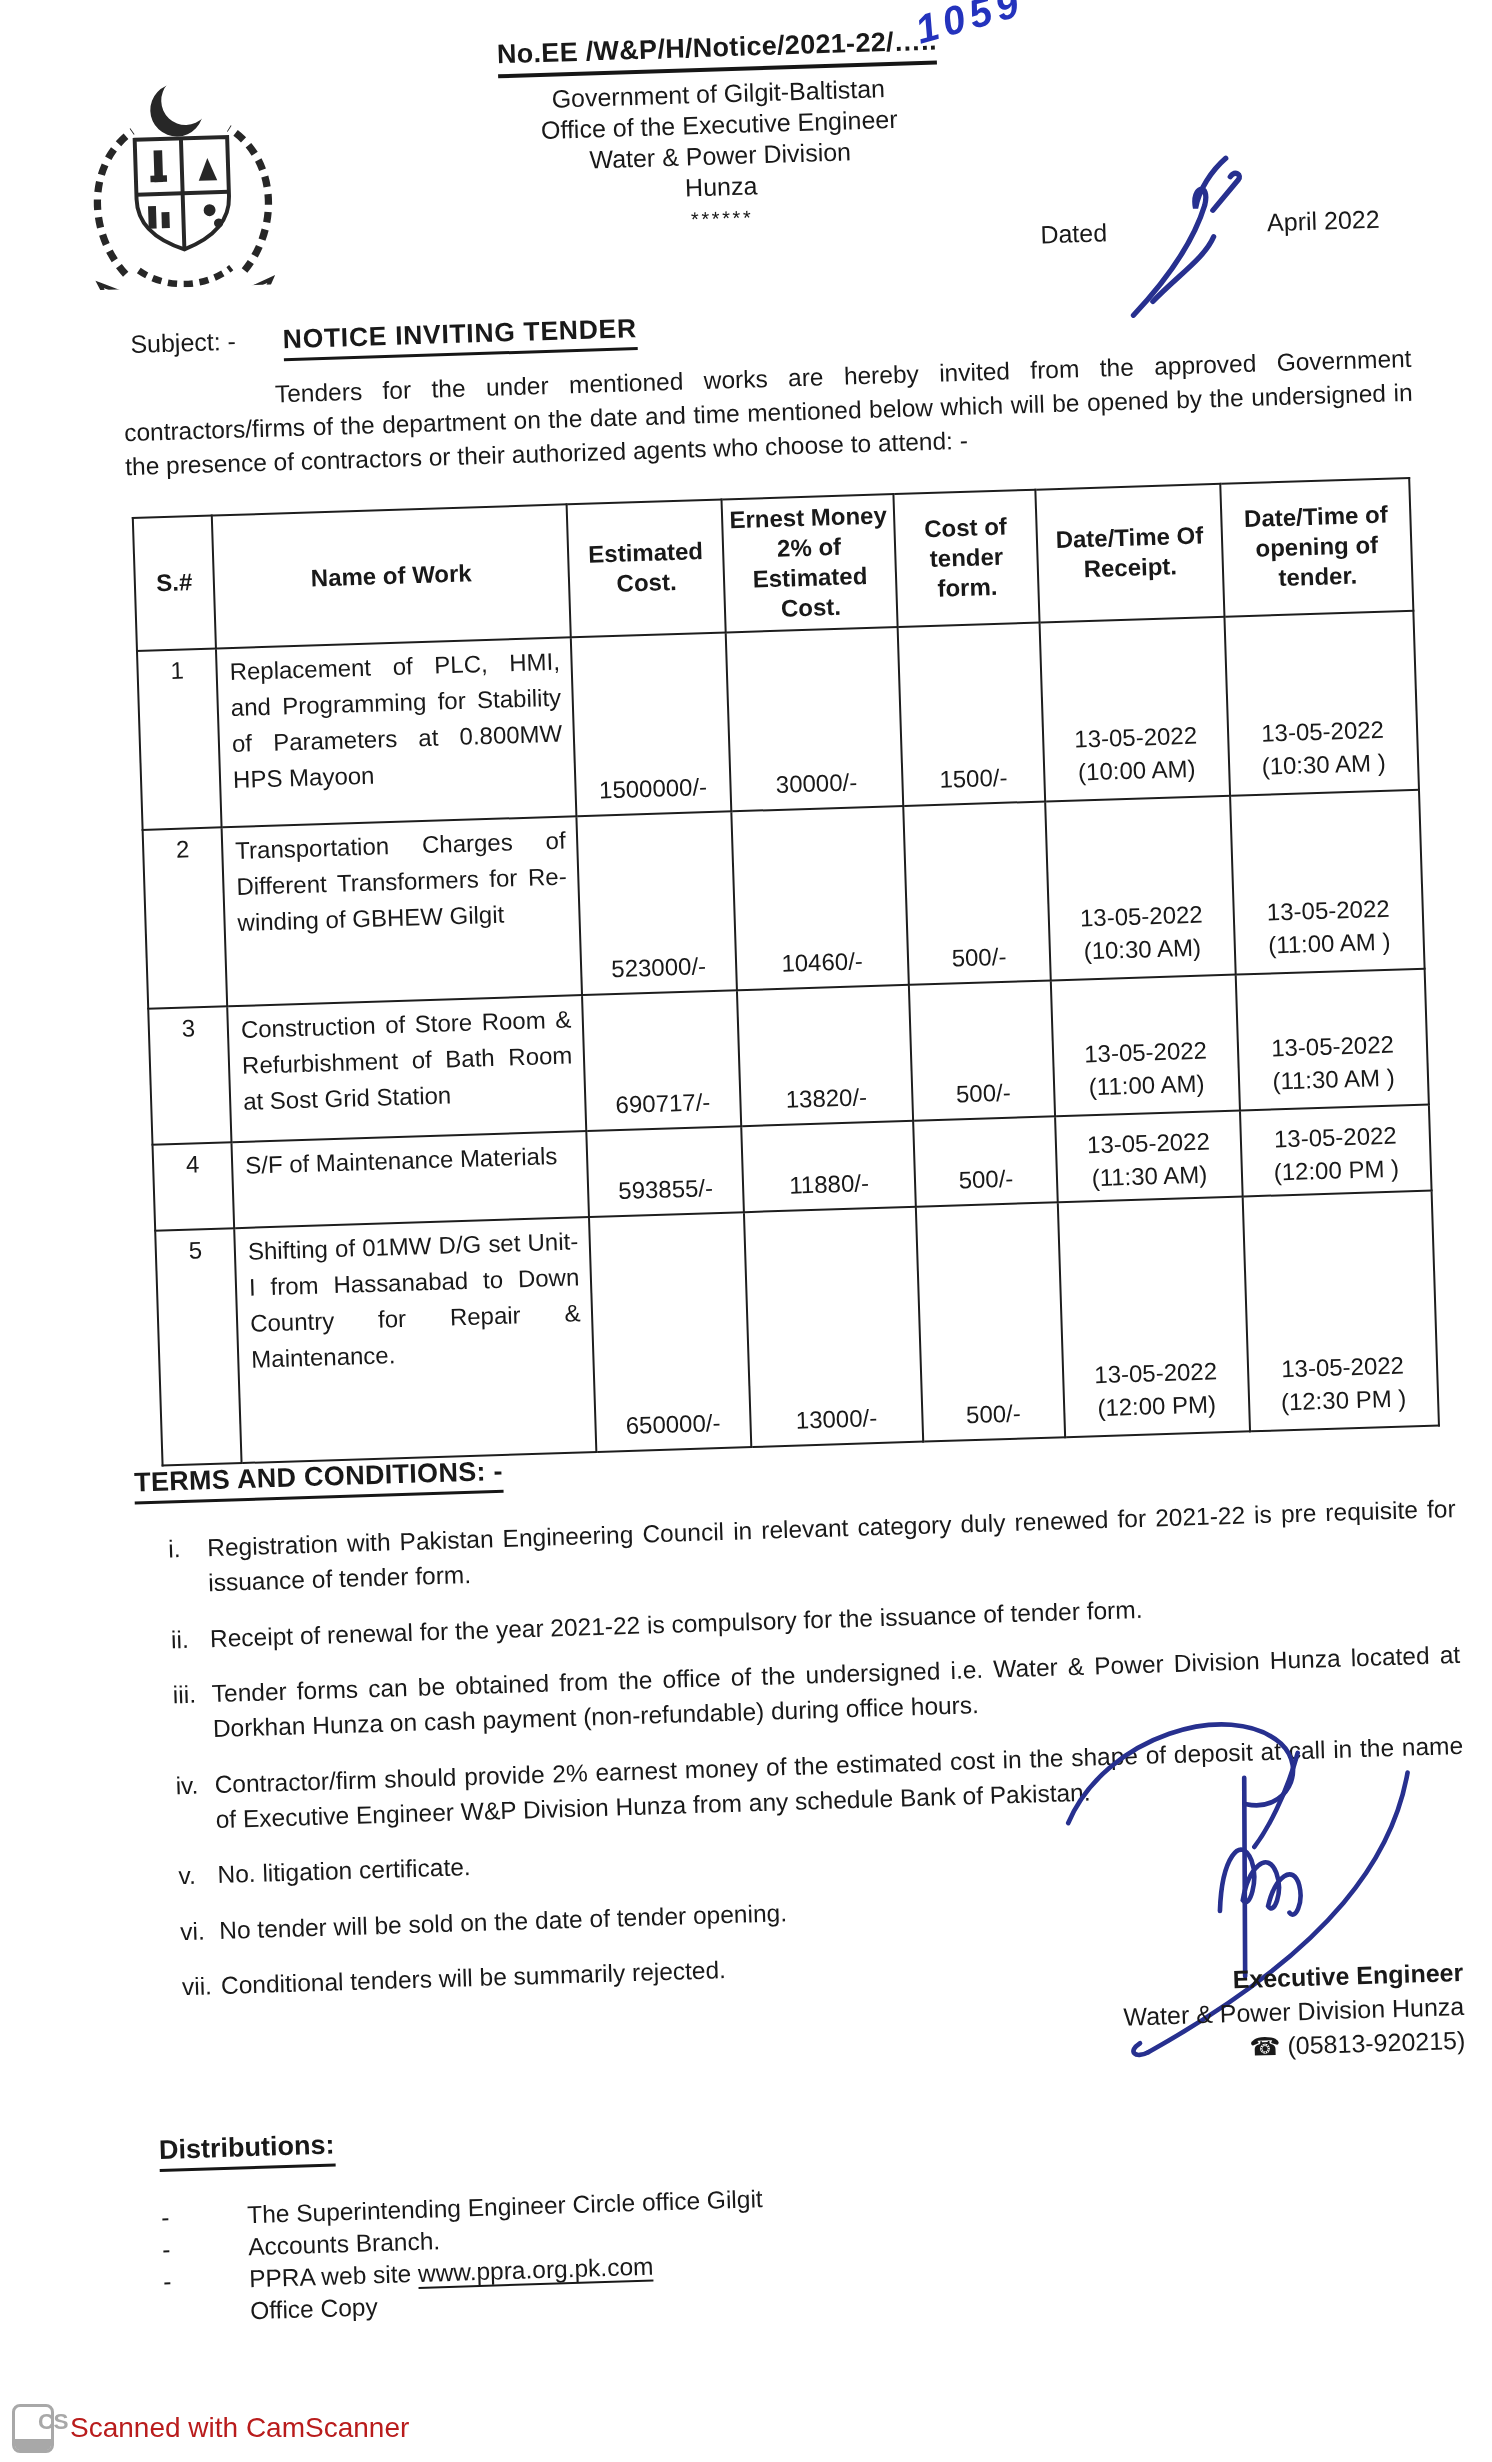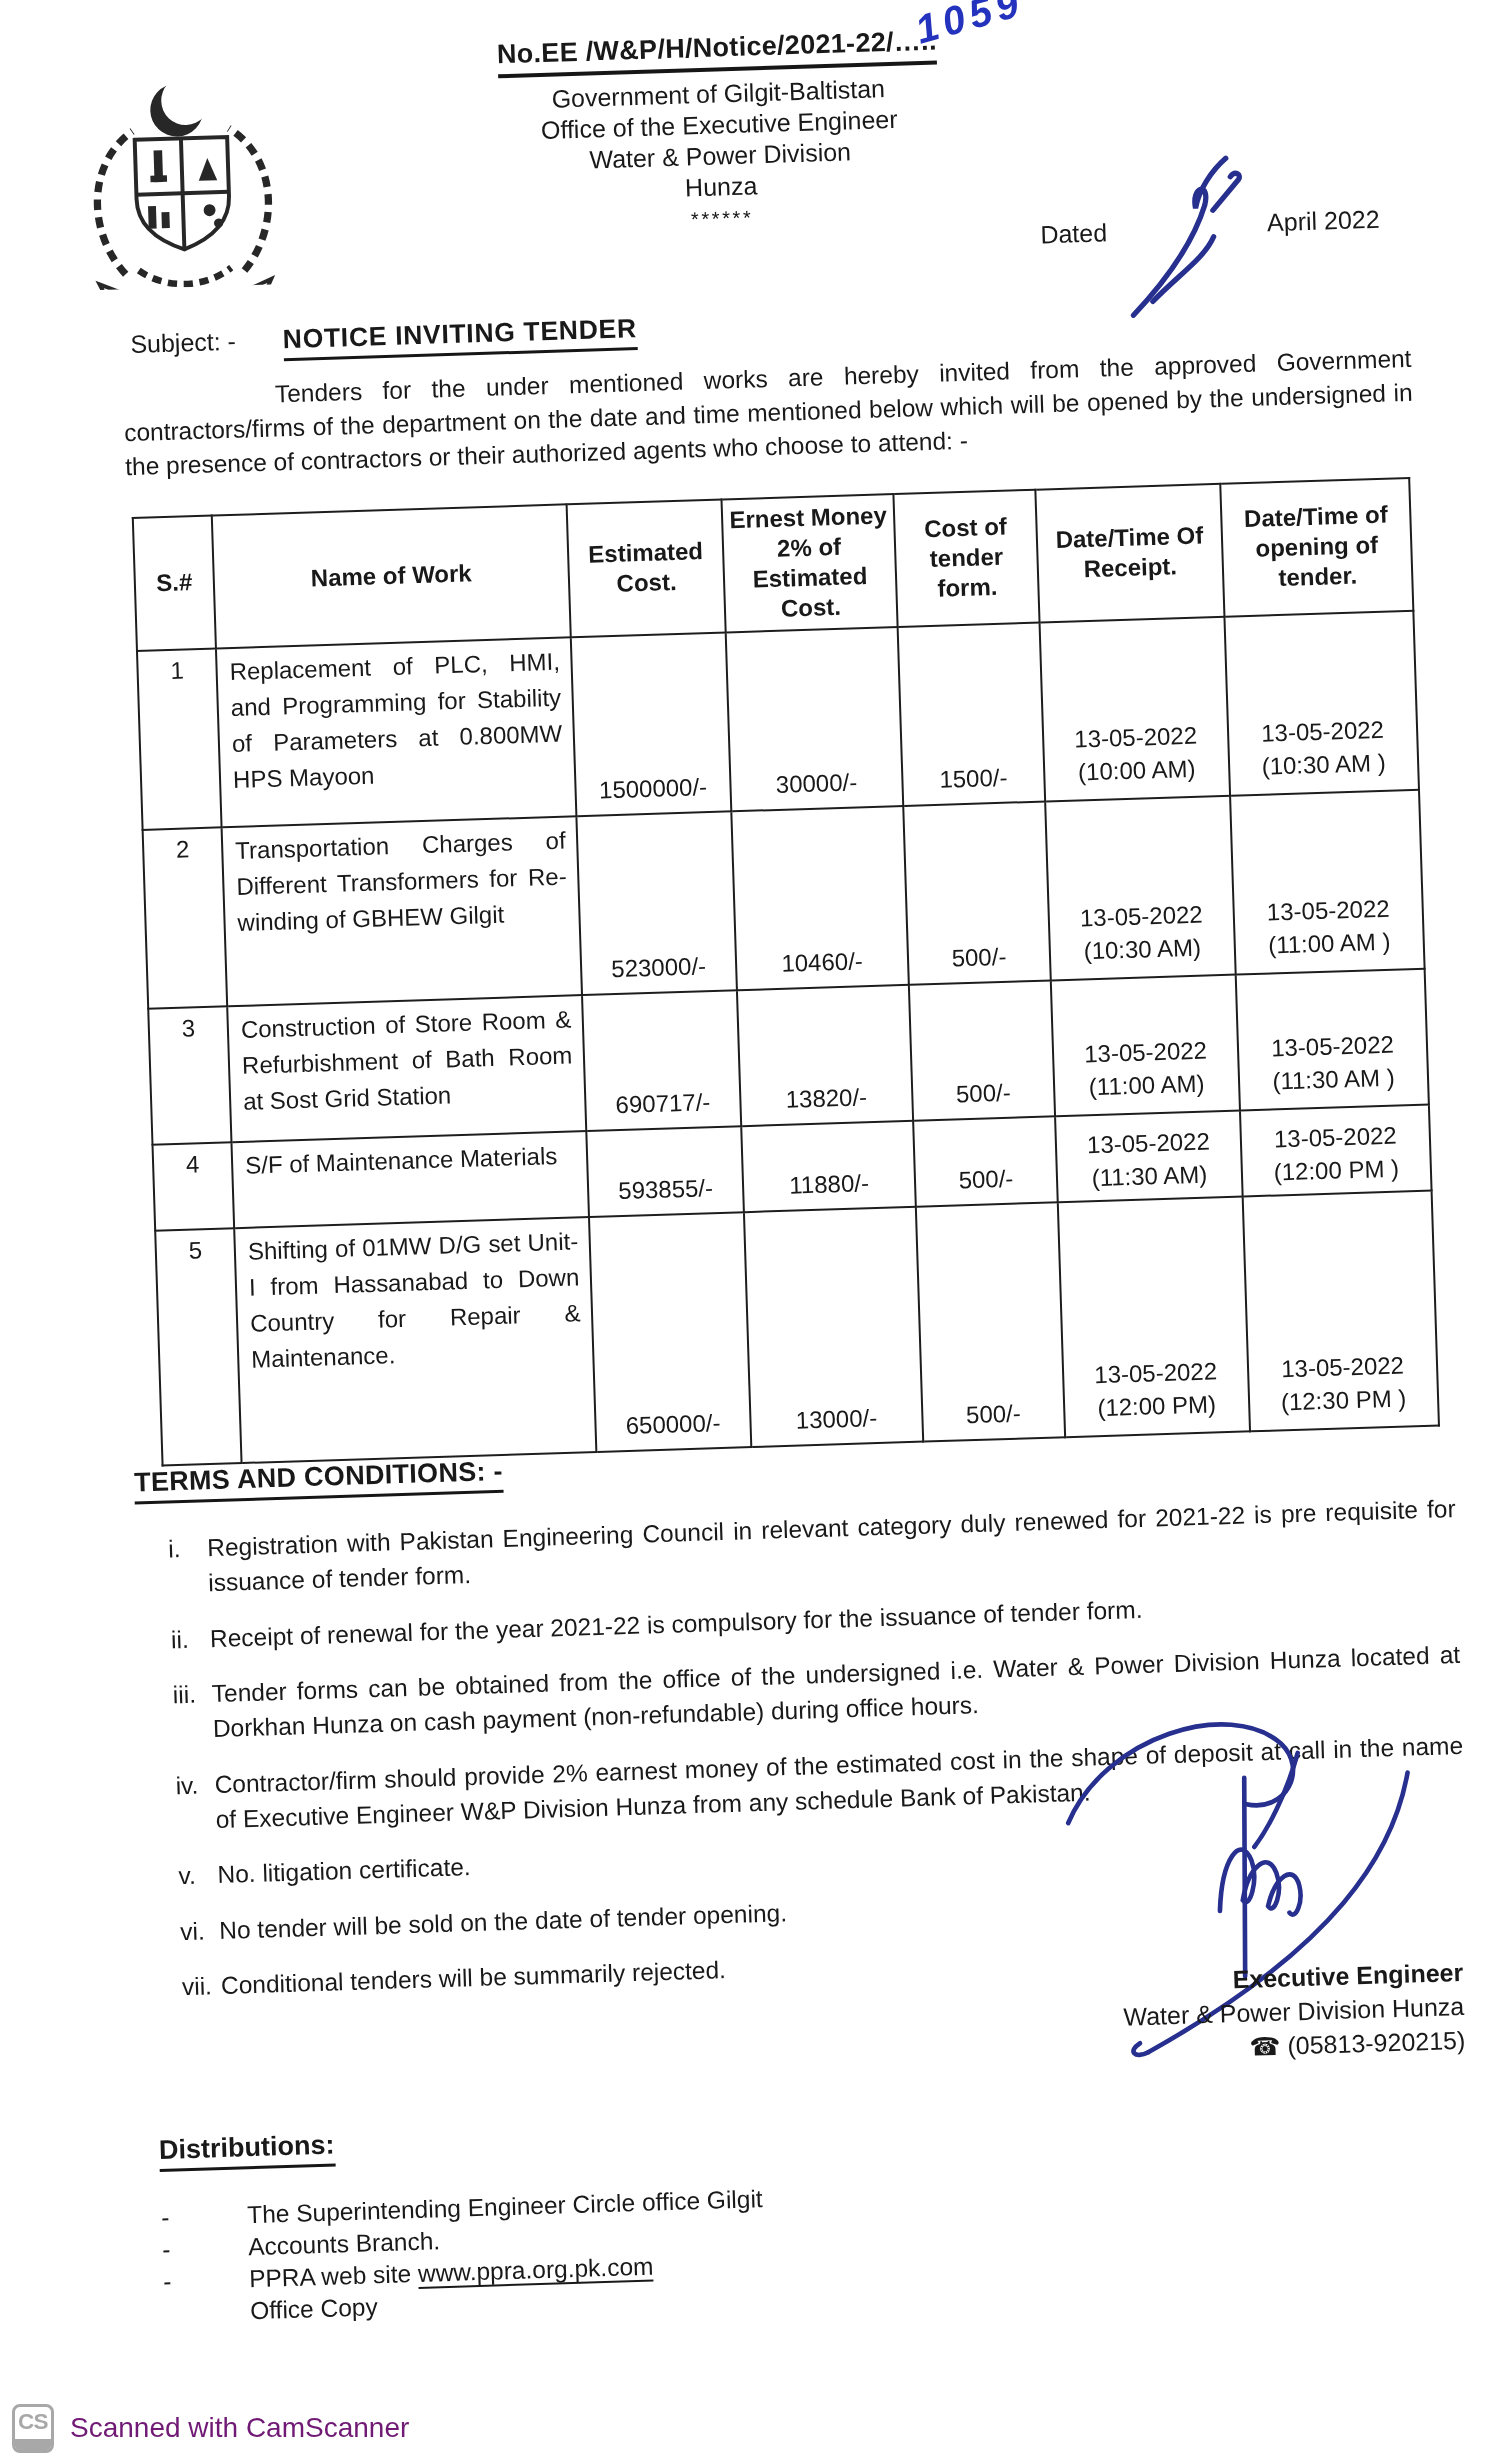--- a/index.html
+++ b/index.html
@@ -57,24 +57,24 @@
   .dist-heading{display:inline-block;font-size:27px;font-weight:bold;
     border-bottom:3.3px solid #161616;padding-bottom:3.3px;margin-bottom:30px;}
   .dist-item{display:flex;font-size:24.5px;line-height:32px;}
   .dist-dash{width:86px;flex:none;}
   .dist-link{text-decoration:none;color:#191919;border-bottom:2px solid #191919;}
   
   .footer{position:absolute;left:12px;bottom:9.3px;display:flex;align-items:center;}
   .cs-badge{width:42px;height:49px;border:3.3px solid #a8a8a8;border-radius:8px;position:relative;
     box-sizing:border-box;background:#fff;}
   .cs-badge .cs-txt{position:absolute;top:2.6px;left:0;width:100%;text-align:center;
-    font-size:22.5px;font-weight:bold;color:#a8a8a8;letter-spacing:-0.7px;}
+    font-size:22.5px;font-weight:bold;color:#a8a8a8;letter-spacing:-0.7px;padding-left:20px;}
   .cs-badge .cs-strip{position:absolute;left:0;bottom:0;width:100%;height:10.6px;background:#a8a8a8;
     border-radius:0 0 4.6px 4.6px;}
-  .footer-text{margin-left:16px;font-size:28px;color:#701a75;}
+  .footer-text{margin-left:16px;font-size:28px;color:#b91c1c;}
 </style>
 </head>
 <body>
 
 <div class="page">
   <div class="scan">
 
     <svg class="emblem" viewBox="0 0 330 320">
       <g fill="none" stroke="#151515">
         <circle cx="160" cy="52" r="40" fill="#151515" stroke="none"></circle>

